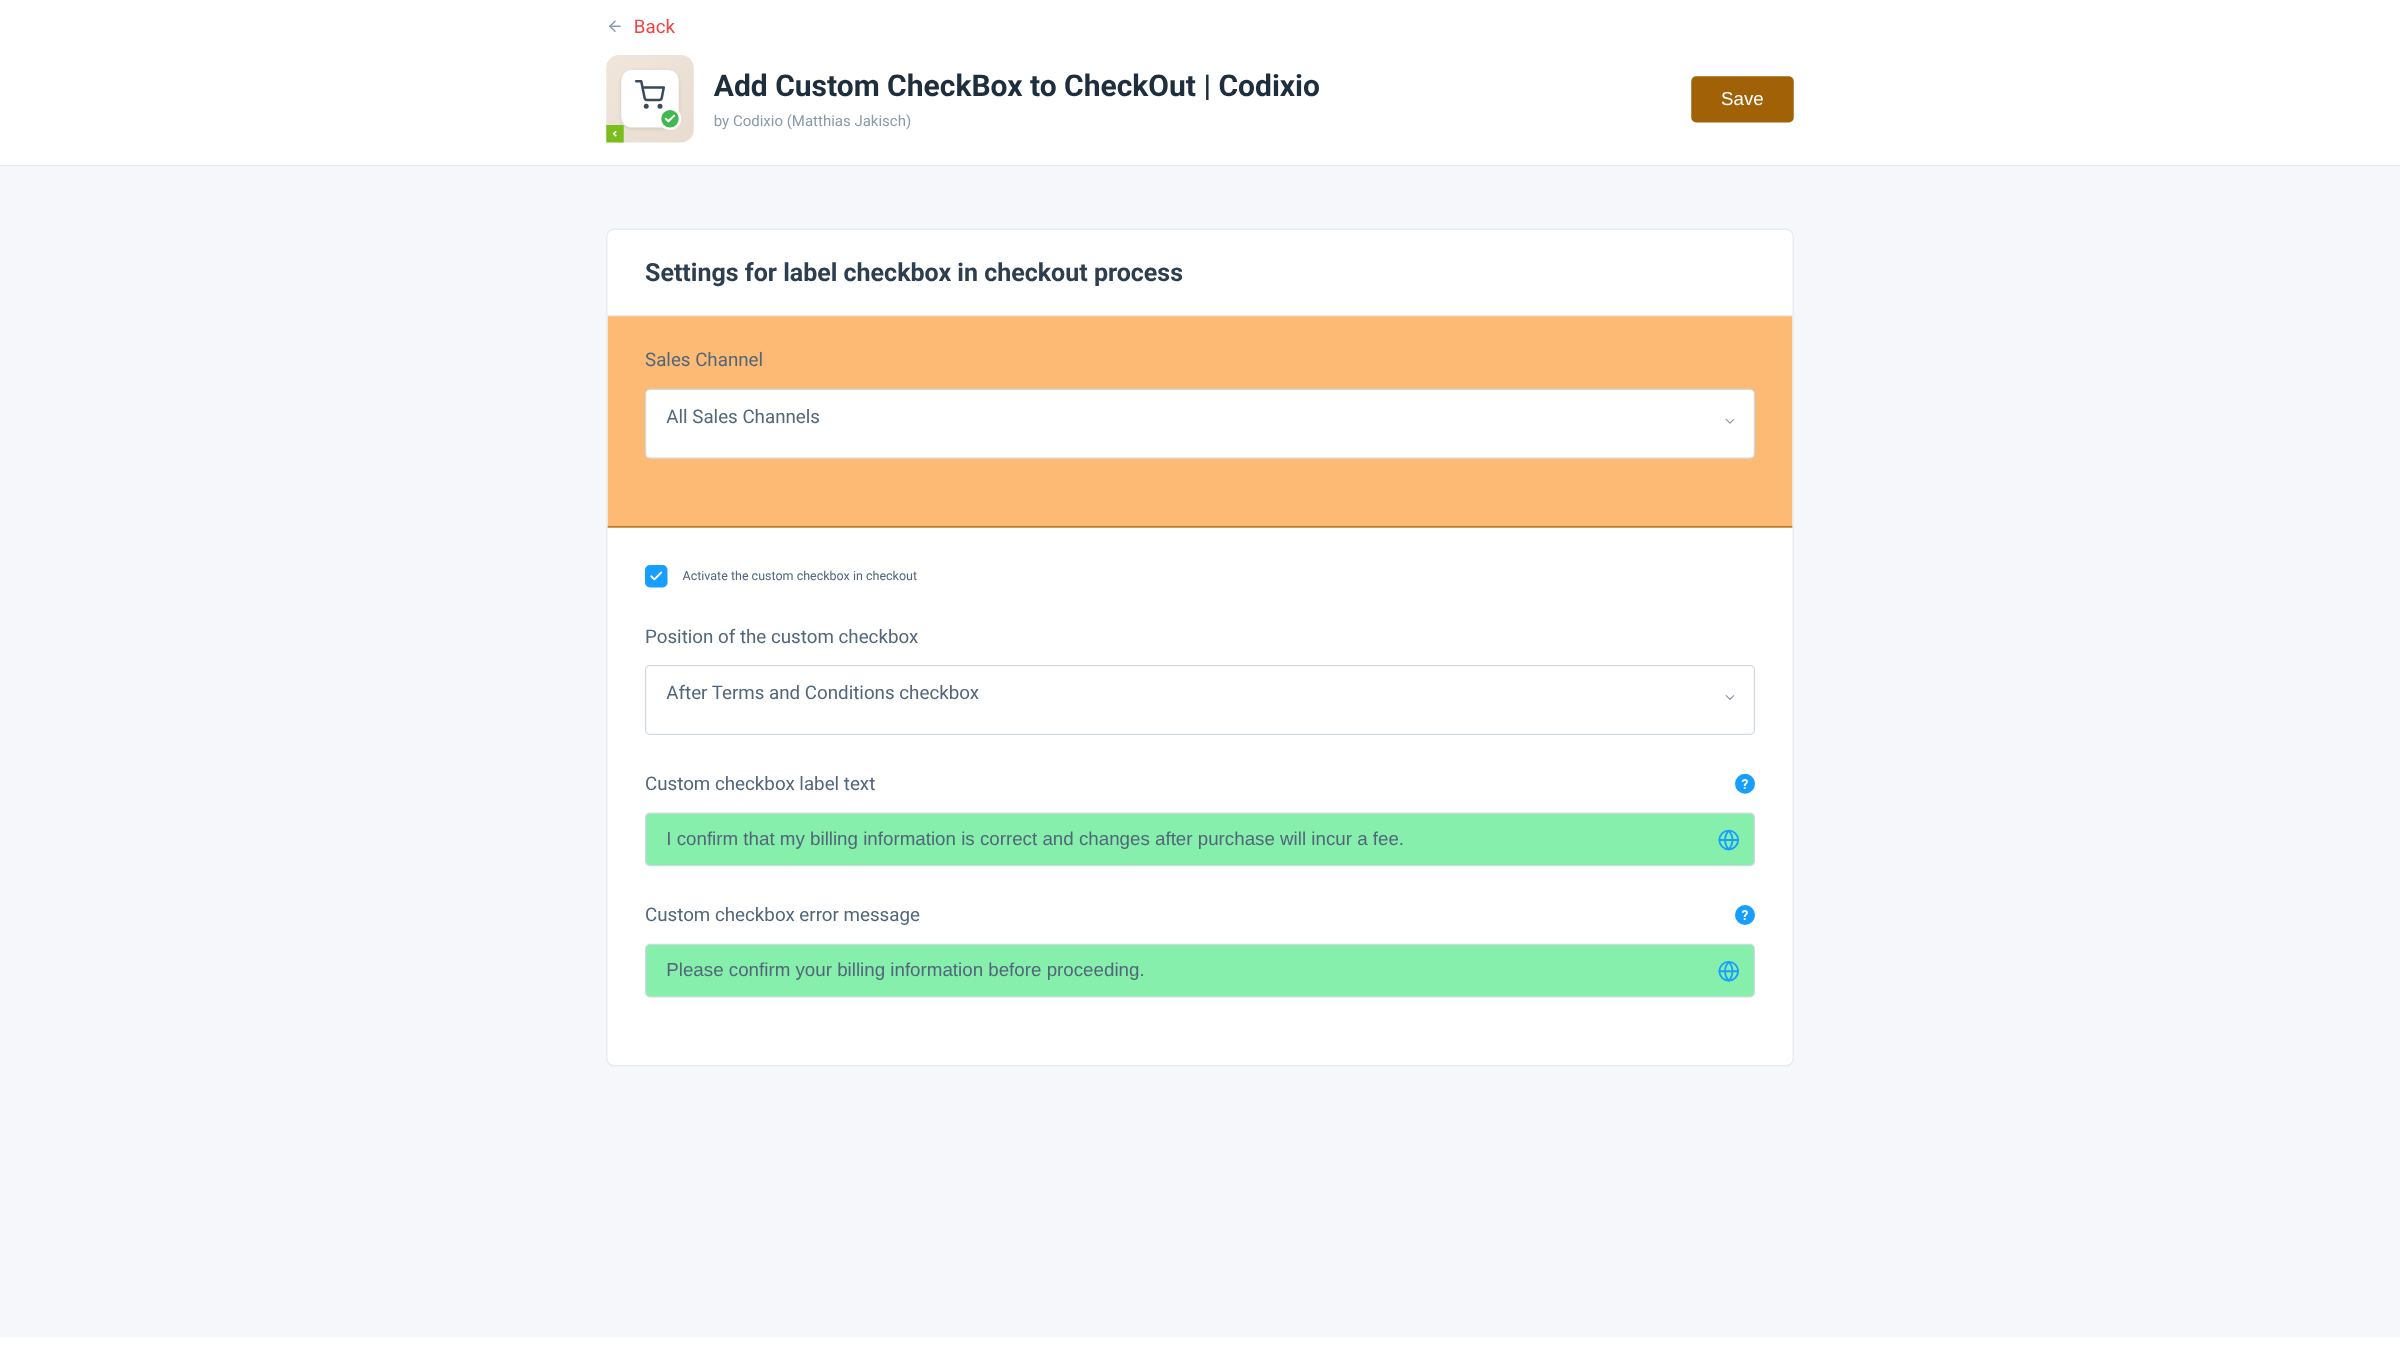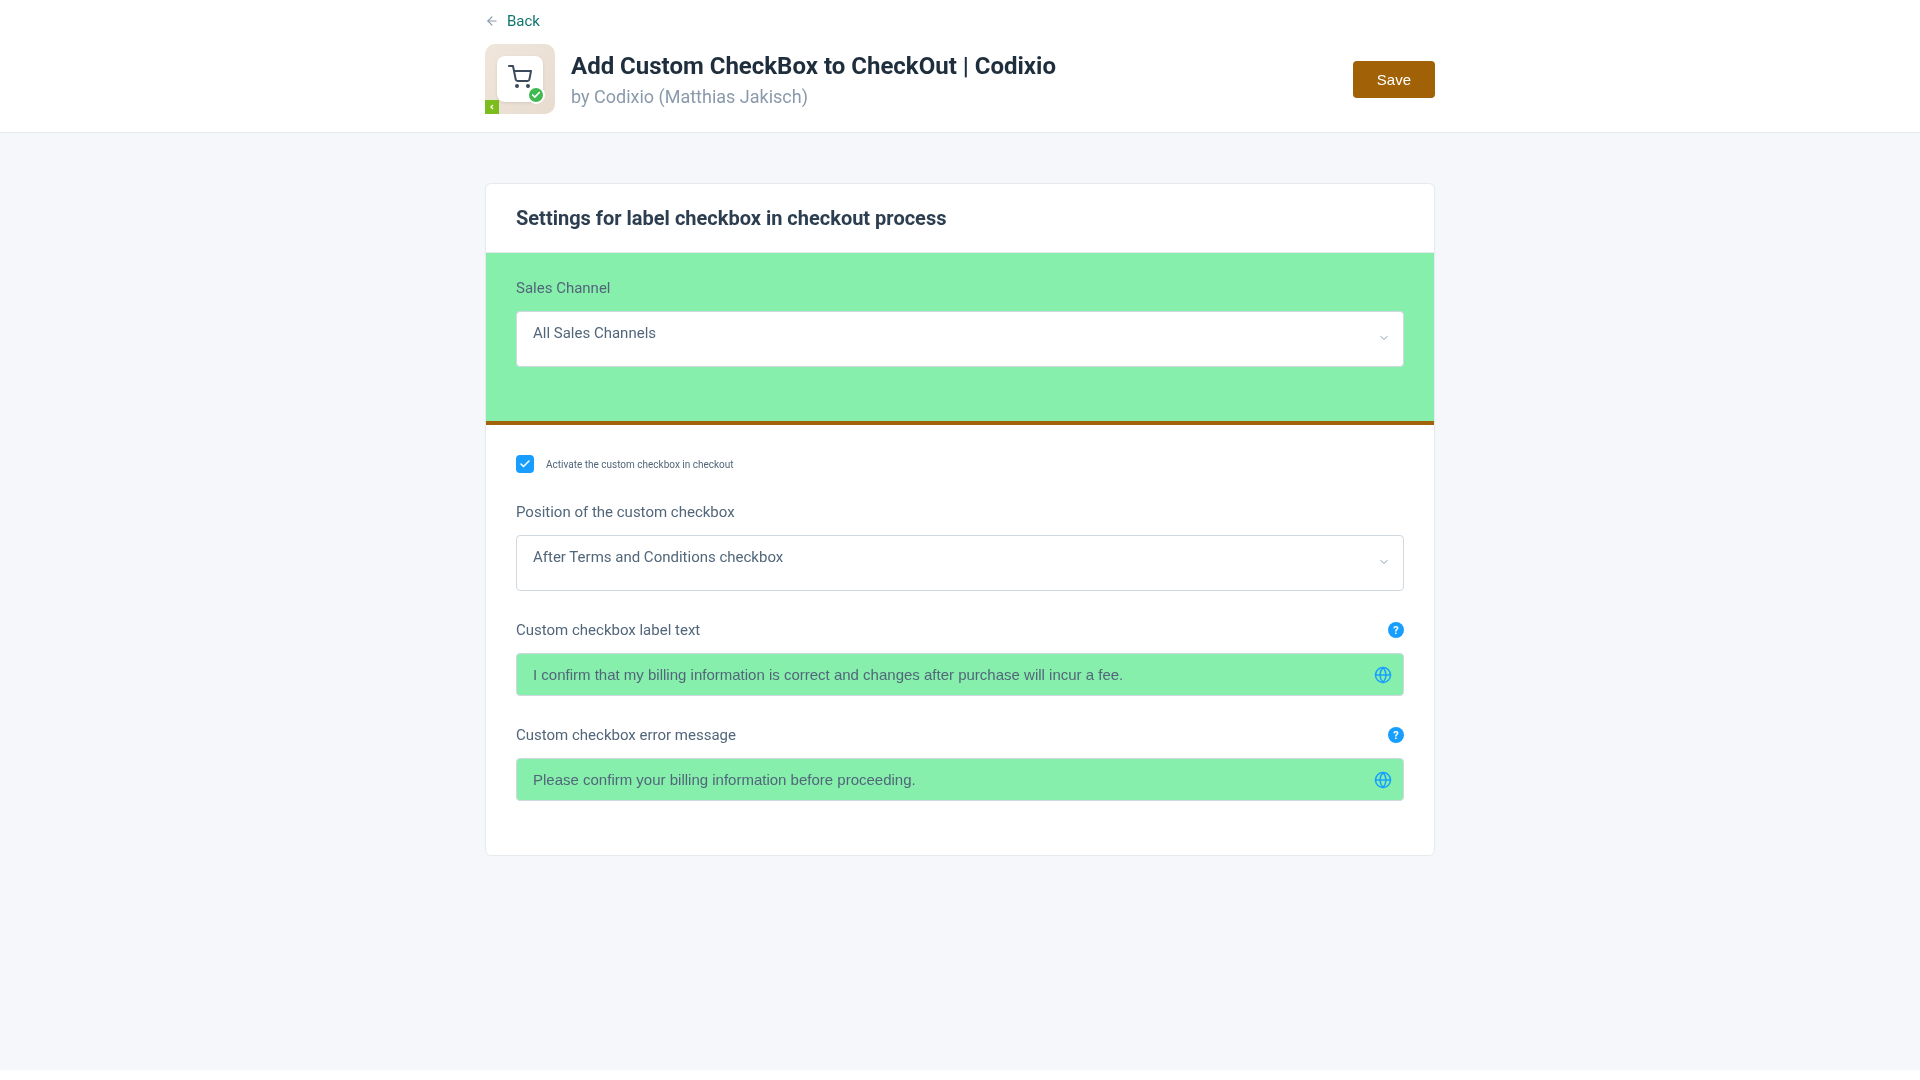--- a/index.html
+++ b/index.html
@@ -15,21 +15,21 @@
     padding: 12px 0 18px 0;
   }
   .container {
     max-width: 950px;
     margin: 0 auto;
   }
   .back-link {
     display: inline-flex;
     align-items: center;
     gap: 8px;
-    color: #0f766e;
+    color: #ef4444;
     cursor: pointer;
     margin-bottom: 14px;
     font-size: 15px;
   }
   .back-arrow-icon {
     display: inline-flex;
   }
   .header-row {
     display: flex;
     align-items: center;
@@ -92,21 +92,21 @@
   .title-block {
     flex: 1;
   }
   .page-title {
     font-size: 24px;
     font-weight: 700;
     color: #1f2e3d;
     line-height: 1.3;
   }
   .byline {
-    font-size: 18px;
+    font-size: 12px;
     color: #8a9aab;
     margin-top: 4px;
   }
   .save-btn {
     background: #a16207;
     color: #fff;
     border: none;
     border-radius: 4px;
     padding: 10px 24px;
     font-size: 15px;
@@ -127,23 +127,23 @@
   .card-header {
     padding: 22px 30px;
     border-bottom: 1px solid #e5eaef;
   }
   .card-title {
     font-size: 20px;
     font-weight: 700;
     color: #2c3e50;
   }
   .sales-channel-block {
-    background: #86efac;
+    background: #fdba74;
     padding: 26px 30px 54px 30px;
-    border-bottom: 4px solid #a16207;
+    border-bottom: 1px solid #a16207;
   }
   .field-label {
     font-size: 15px;
     color: #52667a;
     margin-bottom: 14px;
     display: flex;
     align-items: center;
     justify-content: space-between;
   }
   .select-wrap {

